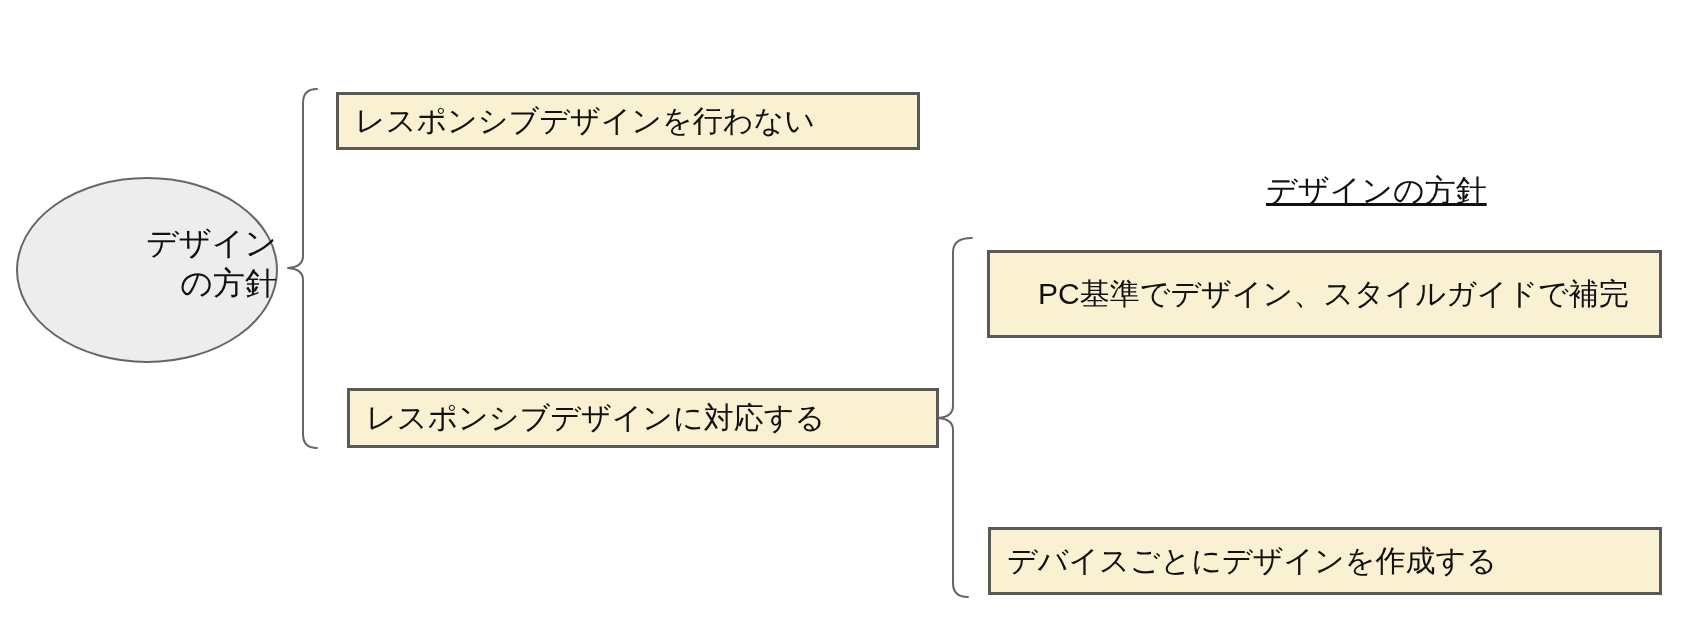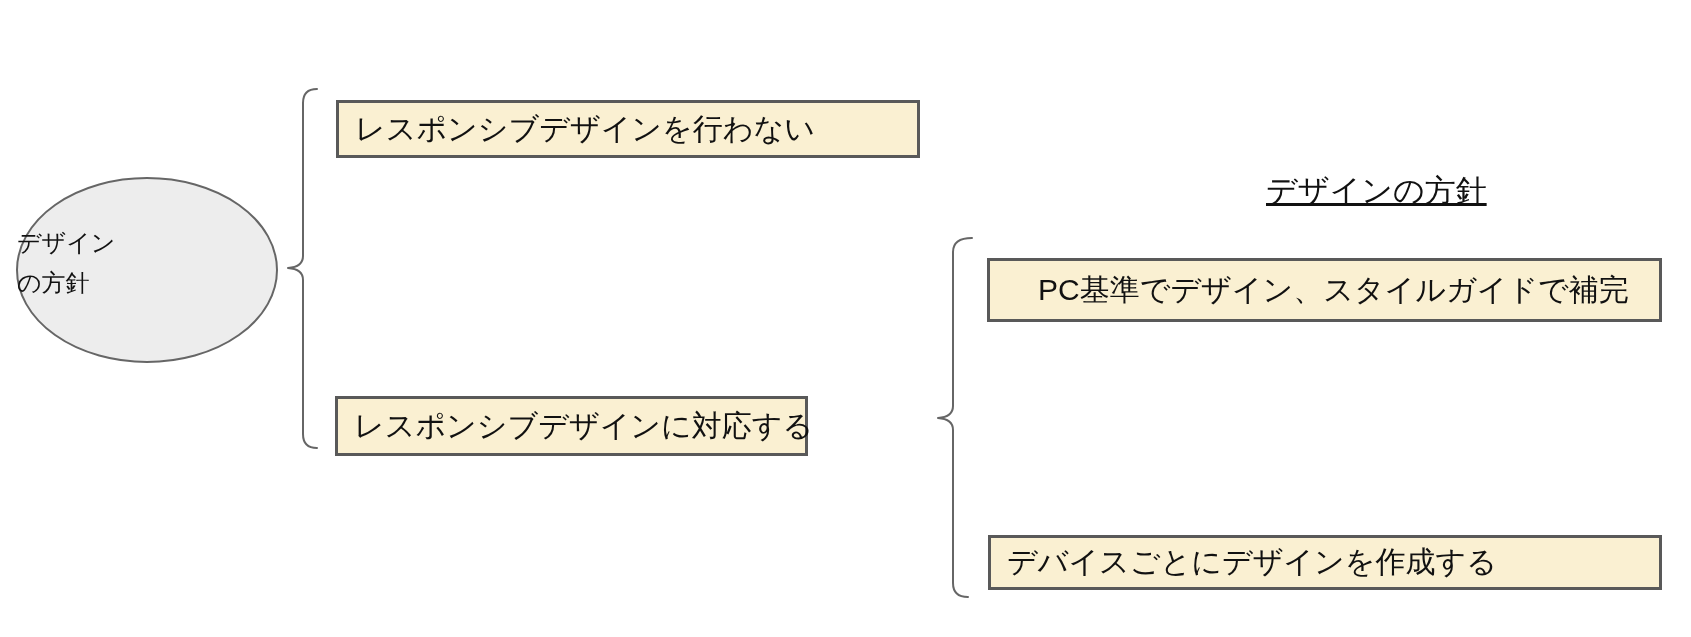--- a/index.html
+++ b/index.html
@@ -25,46 +25,45 @@
   .svg-layer path.brace{fill:none;stroke:var(--brace);stroke-width:2;stroke-linecap:round;stroke-linejoin:round;}
   .group-title{
     position:absolute;
     font-size:31px;line-height:38px;
     color:var(--text);
     white-space:nowrap;
   }
   .root-label{
     position:absolute;
     left:17px;top:223px;width:260px;
-    text-align:left;
-    font-size:24px;line-height:40px;
+    text-align:right;
+    font-size:32px;line-height:40px;
     white-space:pre-line;
     color:var(--text);
   }
   .node-box{
     position:absolute;
     background:var(--node-fill);
     border:3px solid var(--node-border);
     display:flex;align-items:center;
     padding-left:16px;
     font-size:30px;
     color:var(--text);
     white-space:nowrap;
-    margin-top:8px;
   }
   .node-note{
     position:absolute;
     font-size:29px;line-height:36px;
     color:var(--text);
     white-space:nowrap;
   }
   #node-1{left:336px;top:92px;width:584px;height:58px;}
-  #node-2{left:335px;top:388px;width:473px;height:60px;}
-  #node-3{left:987px;top:250px;width:675px;height:64px;padding-left:48px;}
-  #node-4{left:988px;top:527px;width:674px;height:55px;}
+  #node-2{left:347px;top:388px;width:592px;height:60px;}
+  #node-3{left:987px;top:250px;width:675px;height:88px;padding-left:48px;}
+  #node-4{left:988px;top:527px;width:674px;height:68px;}
   #note-1{left:354px;top:168px;}
   #note-2{left:354px;top:464px;}
   #title-left{left:548px;top:22px;}
   #title-right{left:1266px;top:172px;text-decoration:underline;}
 </style>
 </head>
 <body>
 
 <div class="canvas">
 

